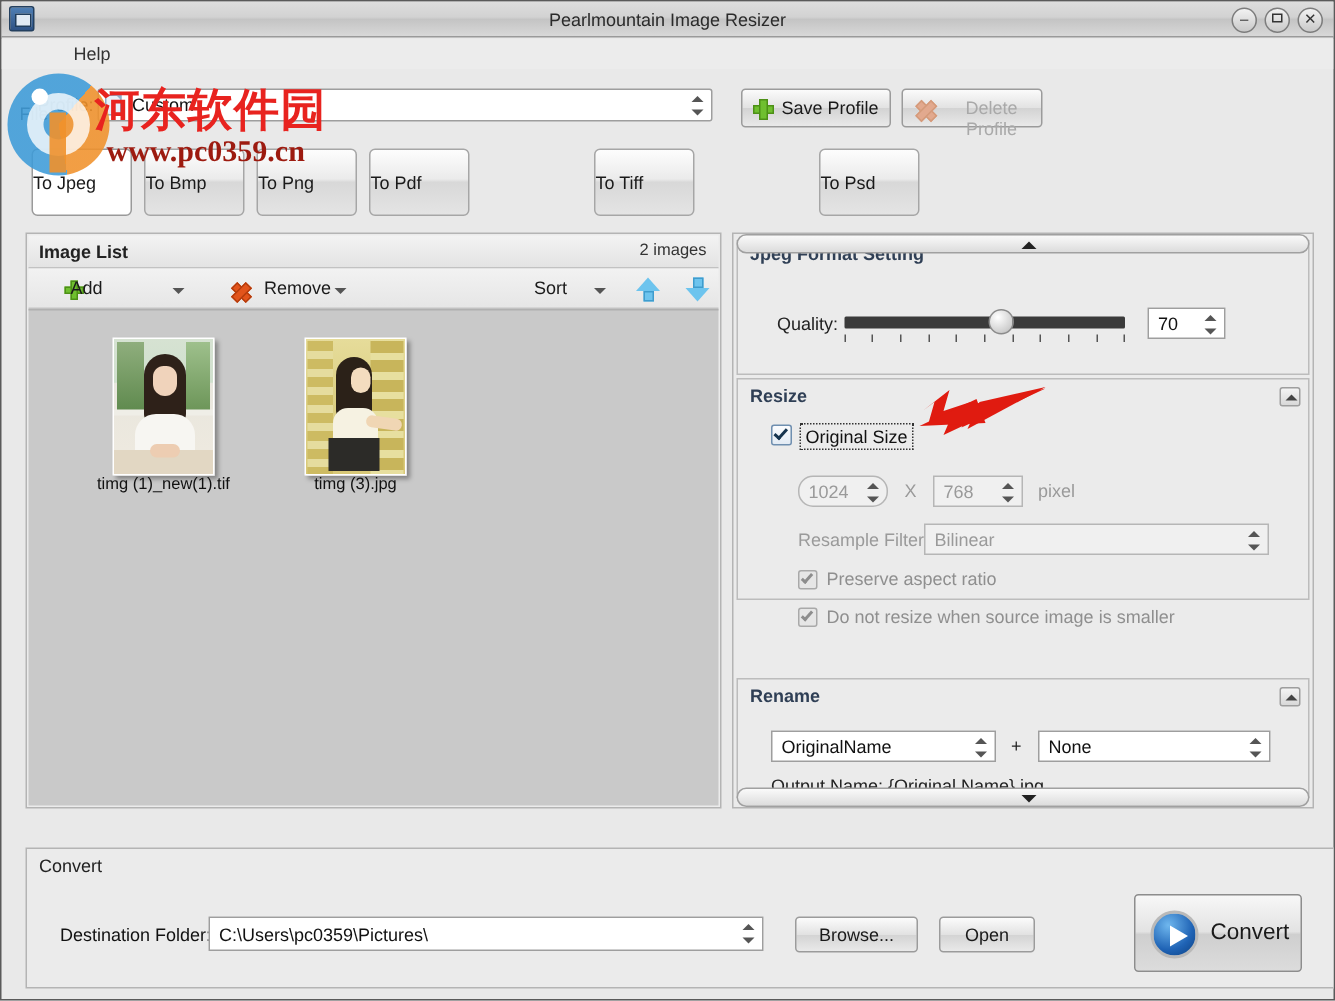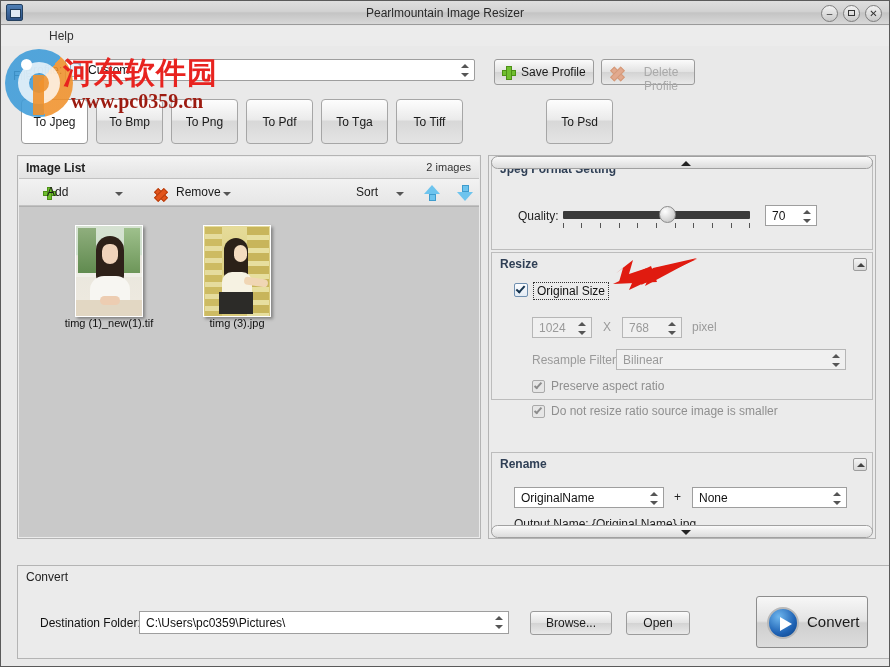--- a/index.html
+++ b/index.html
@@ -125,21 +125,21 @@
   }
   .x-icon::before { transform: rotate(45deg); }
   .x-icon::after { transform: rotate(-45deg); }
 
   
   #format-tabs { position: absolute; left: 0; top: 96px; width: 888px; height: 50px; }
   .fmt-btn {
     position: absolute; top: 2px; width: 67px; height: 45px;
     background: linear-gradient(to bottom,#fdfdfd,#ebebeb 45%,#d8d8d8 50%,#e4e4e4 100%);
     border: 1px solid #a6a6a6; border-radius: 4px;
-    line-height: 45px; text-align: center; font-size: 12px; color: #1a1a1a;
+    line-height: 45px; text-align: left; font-size: 12px; color: #1a1a1a;
     cursor: pointer;
   }
   .fmt-btn.active { background: #ffffff; border-color: #9a9a9a; }
 
   
   .group {
     position: absolute;
     background: #ebebeb;
     border: 1px solid #b4b4b4;
   }
@@ -295,21 +295,21 @@
     border: solid #16344f; border-width: 0 2px 2px 0; transform: rotate(42deg);
   }
   #lbl-original {
     position: absolute; left: 41px; top: 29px; padding: 1px 3px;
     font-size: 12px; color: #111; border: 1px dotted #333; cursor: pointer;
   }
   .dimbox {
     position: absolute; top: 64px; width: 60px; height: 21px;
     background: #f0f0f0; border: 1px solid #b6b6b6;
   }
-  #width-box { left: 40px; }
+  #width-box { left: 40px; border-radius: 10px; }
   #height-box { left: 130px; }
   .dimbox .val { position: absolute; left: 6px; top: 3px; font-size: 12px; color: #9a9a9a; }
   #x-sep { position: absolute; left: 111px; top: 67px; font-size: 12px; color: #9a9a9a; }
   #pixel-label { position: absolute; left: 200px; top: 67px; font-size: 12px; color: #9a9a9a; }
   #resample-label { position: absolute; left: 40px; top: 100px; font-size: 12px; color: #9a9a9a; }
   #resample-combo {
     position: absolute; left: 124px; top: 96px; width: 230px; height: 21px;
     background: #f0f0f0; border: 1px solid #b6b6b6;
   }
   #resample-combo .val { position: absolute; left: 6px; top: 3px; font-size: 12px; color: #9a9a9a; }
@@ -437,21 +437,20 @@
   <div class="gbtn" id="delete-profile">
     <span class="x-icon"></span>
     <span class="lbl">Delete Profile</span>
   </div>
 
   <div id="format-tabs">
     <div class="fmt-btn active" style="left:20px">To Jpeg</div>
     <div class="fmt-btn" style="left:95px">To Bmp</div>
     <div class="fmt-btn" style="left:170px">To Png</div>
     <div class="fmt-btn" style="left:245px">To Pdf</div>
-    <div class="fmt-btn" style="left:320px">To Tga</div>
     <div class="fmt-btn" style="left:395px">To Tiff</div>
     <div class="fmt-btn" style="left:545px">To Psd</div>
   </div>
 
   <div class="group" id="imagelist-panel">
     <div id="il-header">
       <span id="il-title">Image List</span>
       <span id="il-count">2 images</span>
     </div>
     <div id="il-toolbar">
@@ -563,21 +562,21 @@
             <i class="dn"></i>
           </span>
       </div>
       <div class="chk-dim" id="chk-aspect">
           <i class="tick"></i>
         </div>
       <div class="chk-dim-lbl" id="lbl-aspect">Preserve aspect ratio</div>
       <div class="chk-dim" id="chk-smaller">
           <i class="tick"></i>
         </div>
-      <div class="chk-dim-lbl" id="lbl-smaller">Do not resize ratio source image is smaller</div>
+      <div class="chk-dim-lbl" id="lbl-smaller">Do not resize when source image is smaller</div>
     </div>
 
     <div class="sect" id="sect-rename">
       <div class="stitle">Rename</div>
       <div class="collapse-btn">
           <i class="tri"></i>
         </div>
       <div class="rn-combo" id="rn-combo-1">
         <span class="val">OriginalName</span>
         <span class="spin">

